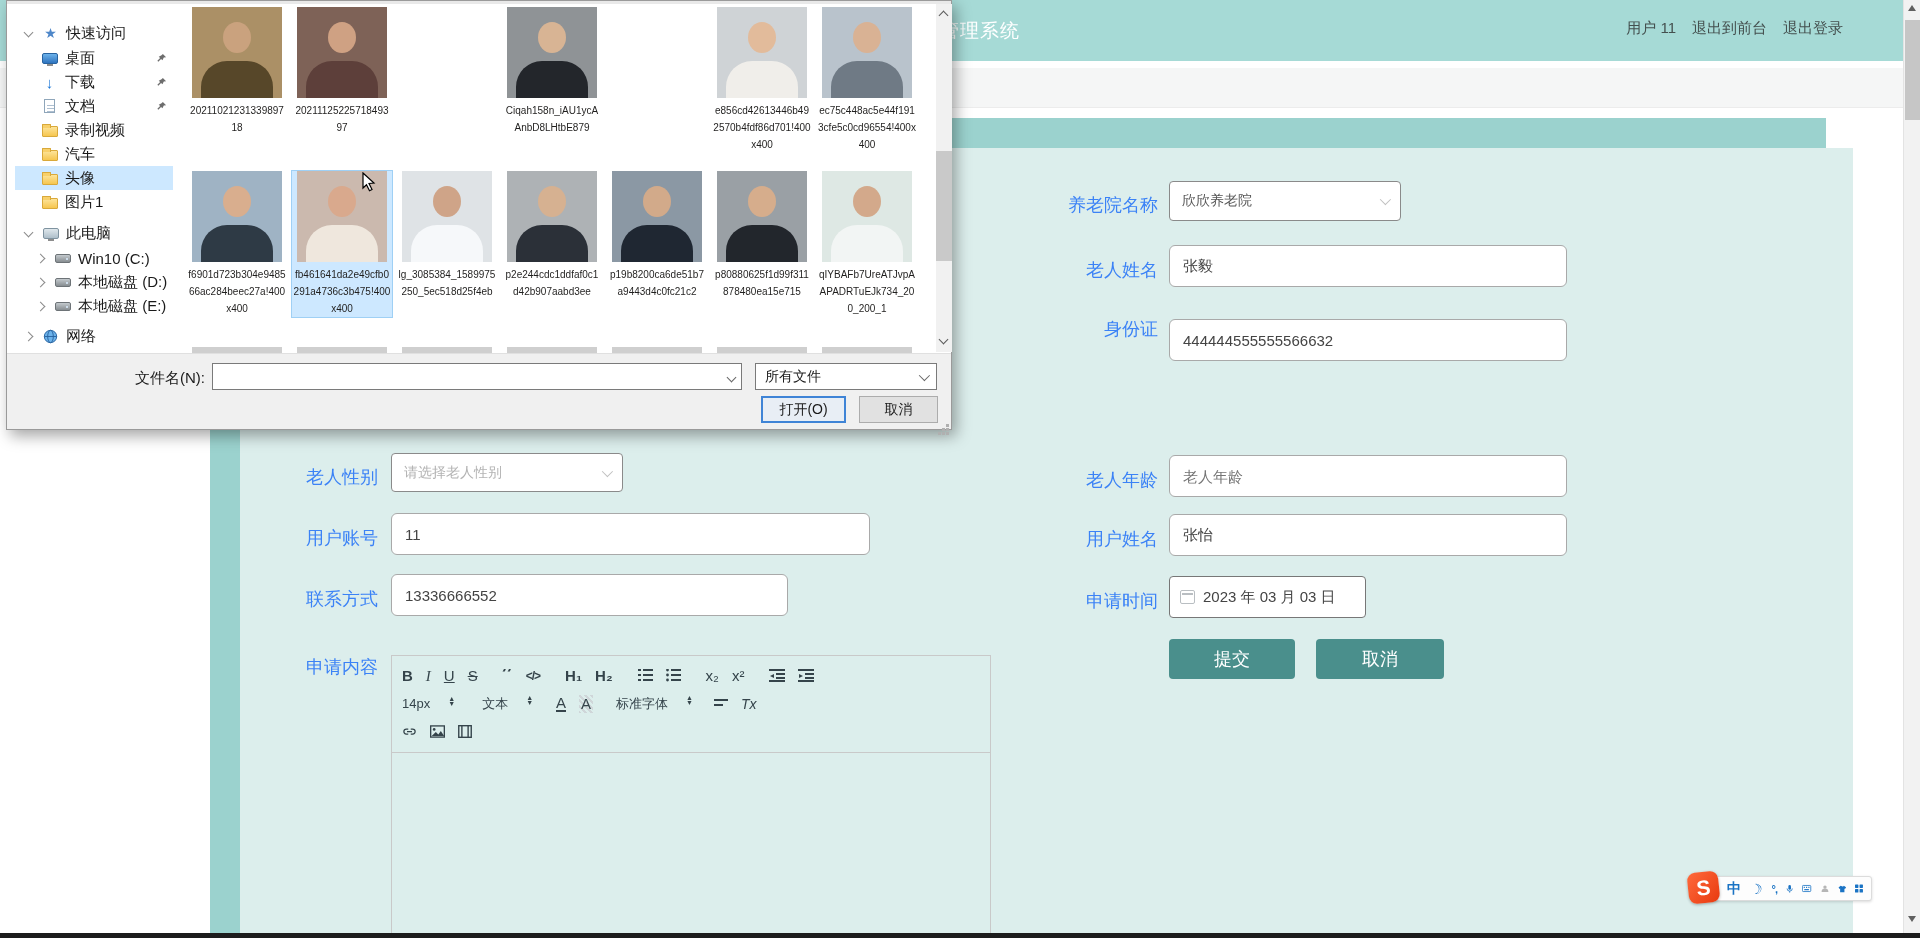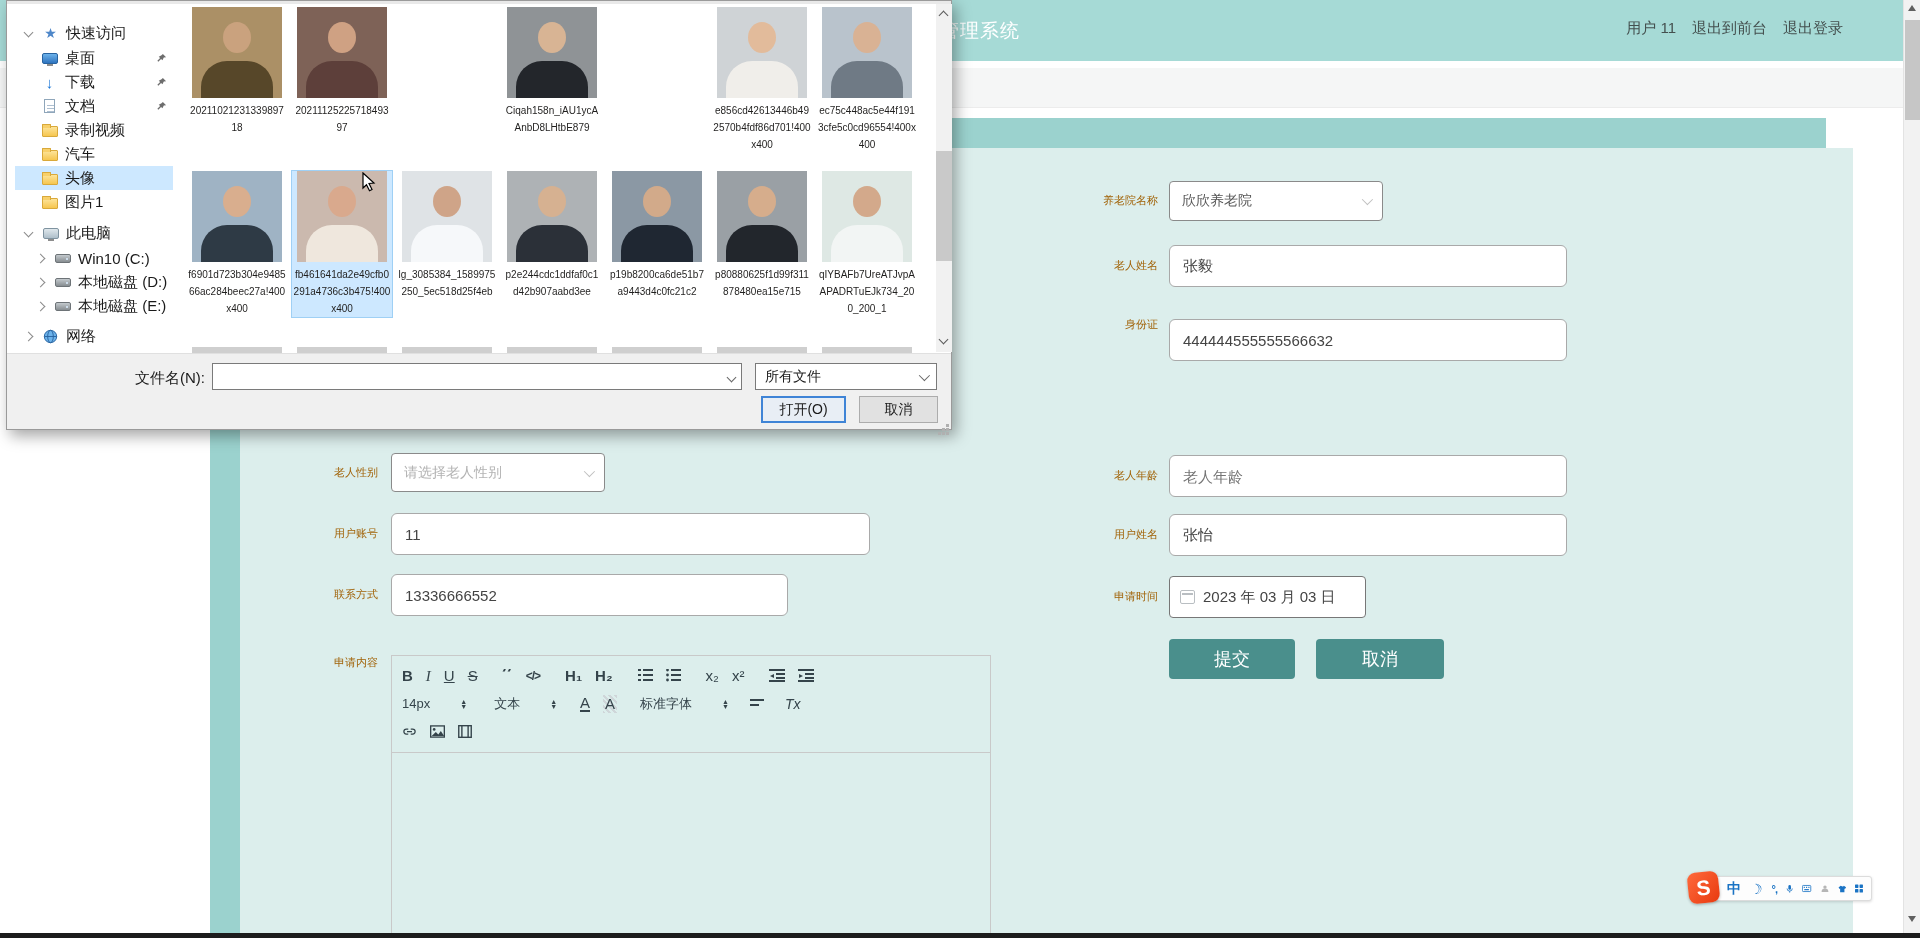--- a/index.html
+++ b/index.html
@@ -9,24 +9,24 @@
   
   .hdr { position:absolute; left:0; top:0; width:1903px; height:61px; background:#a6dad6; z-index:1; }
   .hdr-title { position:absolute; left:880px; top:18px; font-size:19px; letter-spacing:1px; color:#ffffff; }
   .hdr-links { position:absolute; right:60px; top:19px; display:flex; gap:16px; font-size:15px; color:#44504f; }
   .hdr-links span { cursor:pointer; }
   .grayband { position:absolute; left:0; top:68px; width:1903px; height:40px; background:#f5f6f6; border-bottom:1px solid #ececec; z-index:1; }
   .teal-l { position:absolute; left:210px; top:118px; width:1616px; height:820px; background:#9bd2ce; z-index:1; }
   .panel { position:absolute; left:240px; top:148px; width:1613px; height:790px; background:#dceeec; z-index:2; }
 
   
-  .flabel { position:absolute; font-size:11px; color:#a16207; text-align:right; width:120px; z-index:3; }
+  .flabel { position:absolute; font-size:18px; color:#3b82f6; text-align:right; width:120px; z-index:3; }
   .finput { position:absolute; height:42px; background:#fff; border:1px solid #a9a9a9; border-radius:6px;
             font-size:15px; color:#444; padding:0 13px; z-index:3; font-family:"Liberation Sans",sans-serif; outline:none; }
-  .fselect { position:absolute; width:214px; background:#fff; border:1px solid #8a8a8a; border-radius:4px;
+  .fselect { position:absolute; width:232px; background:#fff; border:1px solid #8a8a8a; border-radius:4px;
              display:flex; align-items:center; padding:0 12px; font-size:14px; z-index:3; }
   .fselect .ph { color:#b3b3b3; }
   .fselect .val { color:#555; }
   .chev { margin-left:auto; width:8px; height:8px; border-right:1.6px solid #c0c0c0; border-bottom:1.6px solid #c0c0c0; transform:rotate(45deg) translateY(-2px); }
   .datebox { position:absolute; left:1169px; top:576px; width:197px; height:42px; background:#fff; border:1px solid #777;
              border-radius:4px; display:flex; align-items:center; padding:0 10px; gap:8px; font-size:15px; color:#444; z-index:3; }
   .calicon { width:15px; height:14px; border:1.5px solid #b9bec2; border-radius:2px; position:relative; }
   .calicon::before { content:""; position:absolute; left:1px; right:1px; top:2px; height:2px; background:#b9bec2; }
   .tbtn { position:absolute; top:639px; height:40px; background:#4a8f8c; color:#fff; font-size:18px; border:none; border-radius:4px; z-index:3; cursor:pointer; font-family:"Liberation Sans",sans-serif; }
 
@@ -37,21 +37,21 @@
   .tbi { font-size:15px; color:#35444b; cursor:pointer; line-height:18px; }
   .tbi.b { font-weight:700; }
   .tbi.i { font-style:italic; font-family:"Liberation Serif",serif; }
   .tbi.u { text-decoration:underline; }
   .tbi.s { text-decoration:line-through; }
   .tbi.q { font-size:24px; font-weight:700; line-height:10px; height:14px; overflow:hidden; }
   .tbi.code { font-size:12px; font-weight:700; letter-spacing:-1px; }
   .tbi.colA { border-bottom:2px solid #35444b; line-height:15px; }
   .tbi.bgA { background:repeating-linear-gradient(45deg,#cfd6d9 0 2px,transparent 2px 4px); padding:0 2px; }
   .tbi.clear { font-style:italic; font-size:14px; }
-  .tb-dd { display:flex; align-items:center; gap:30px; font-size:13px; color:#35444b; cursor:pointer; }
+  .tb-dd { display:flex; align-items:flex-start; gap:18px; font-size:13px; color:#35444b; cursor:pointer; }
   .stepper { display:flex; flex-direction:column; line-height:5px; font-size:7px; color:#35444b; }
   svg.tbsvg { display:block; cursor:pointer; }
 
   
   .dialog { position:absolute; left:6px; top:0; width:946px; height:430px; background:#fff; border:1px solid #9a9a9a;
             box-shadow:4px 6px 14px rgba(0,0,0,0.35); z-index:50; }
   .dlg-topstrip { position:absolute; left:0; top:0; width:100%; height:3px; background:#e9e9e9; }
   .tree { position:absolute; left:8px; top:6px; width:158px; }
   .trow { position:absolute; left:0; width:158px; height:24px; display:flex; align-items:center; font-size:15px; color:#1a1a1a; cursor:pointer; }
   .trow .tchev { width:7px; height:7px; border-right:1.4px solid #8a8a8a; border-bottom:1.4px solid #8a8a8a; flex:none; }
@@ -270,21 +270,21 @@
             <span>▲</span>
             <span>▼</span>
           </span>
       </span>
       <svg class="tbsvg" style="margin-left:8px;" width="14" height="11" viewBox="0 0 14 11">
           <g fill="#35444b">
             <rect x="0" y="1" width="14" height="2"></rect>
             <rect x="0" y="6" width="9" height="2"></rect>
           </g>
         </svg>
-      <span class="tbi clear" style="margin-left:8px;">Tx</span>
+      <span class="tbi clear" style="">Tx</span>
     </div>
     <div class="tb-row" style="margin-top:3px;">
       <svg class="tbsvg" width="15" height="15" viewBox="0 0 24 24">
           <path fill="#35444b" d="M8 11h8v2H8zm-2-4h4v2H7a3 3 0 000 6h3v2H7A5 5 0 017 7h-1zm11 0a5 5 0 010 10h-3v-2h3a3 3 0 000-6h-3V7z"></path>
         </svg>
       <svg class="tbsvg" width="15" height="13" viewBox="0 0 18 15">
           <rect x="0.8" y="0.8" width="16.4" height="13.4" fill="none" stroke="#35444b" stroke-width="1.6"></rect>
           <circle cx="5" cy="5" r="1.6" fill="#35444b"></circle>
           <path d="M2 13l5-5 3 3 3-4 4 6z" fill="#35444b"></path>
         </svg>

